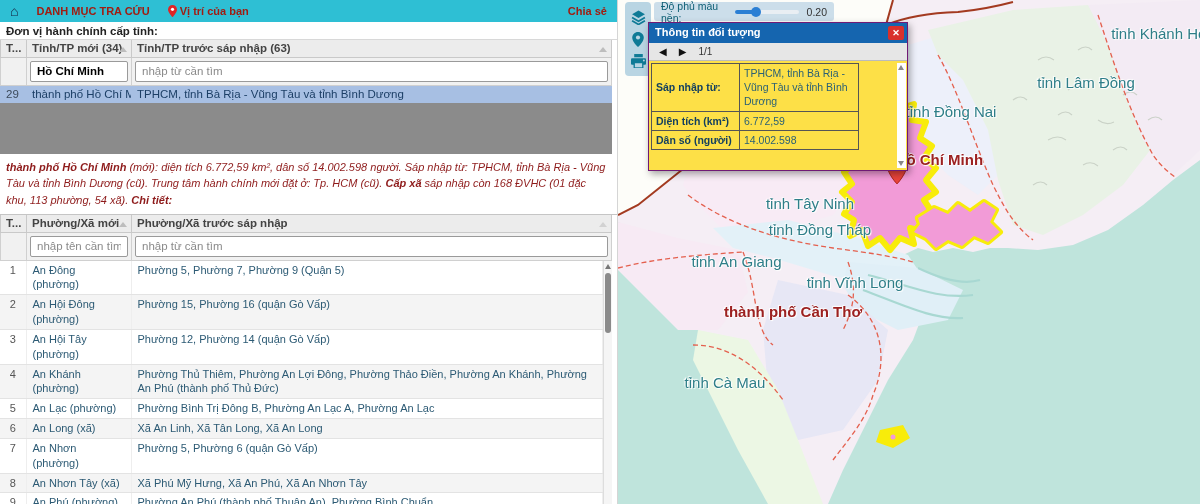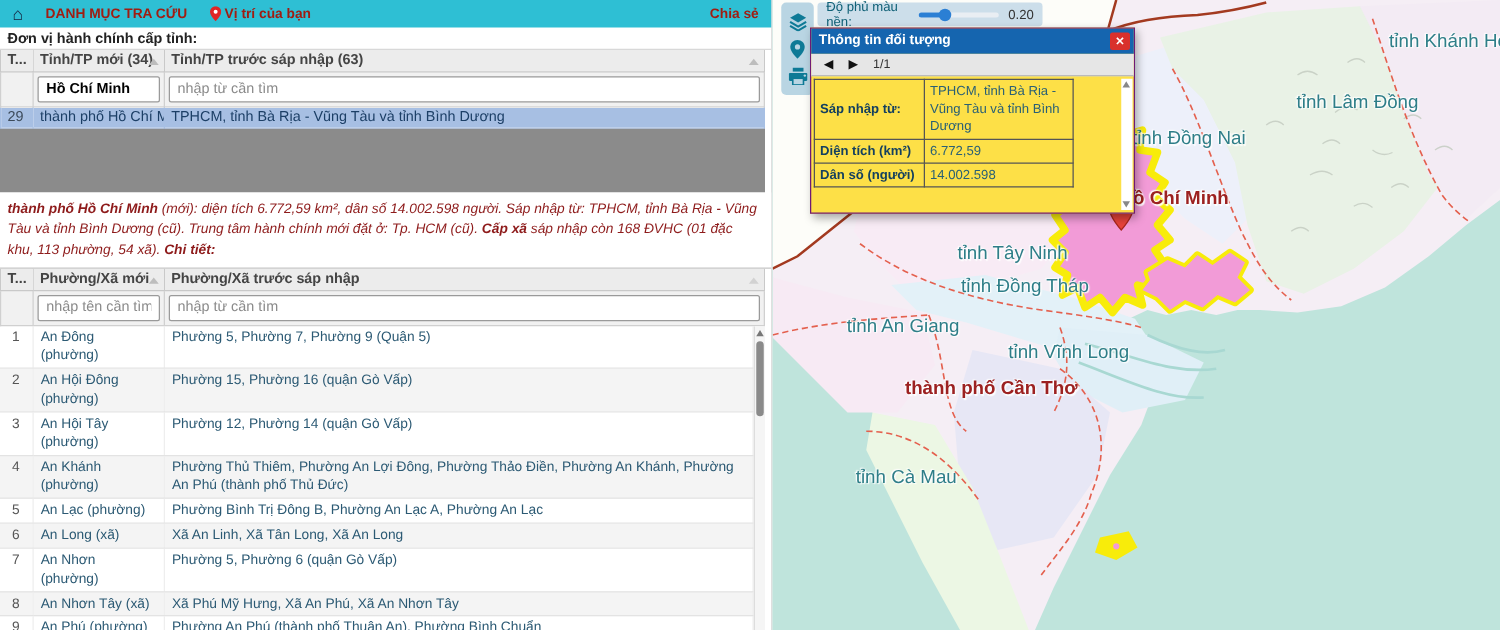--- a/index.html
+++ b/index.html
@@ -287,21 +287,21 @@
       </g>
     </svg>
 
     <div>
         <div class="map-label province" style="left: 545px; top: 33px;">tỉnh Khánh Hòa</div>
         <div class="map-label province" style="left: 468px; top: 82px;">tỉnh Lâm Đồng</div>
         <div class="map-label province" style="left: 333px; top: 111px;">tỉnh Đồng Nai</div>
         <div class="map-label city" style="left: 283px; top: 159px;">thành phố Hồ Chí Minh</div>
         <div class="map-label province" style="left: 192px; top: 203px;">tỉnh Tây Ninh</div>
         <div class="map-label province" style="left: 202px; top: 229px;">tỉnh Đồng Tháp</div>
-        <div class="map-label province" style="left: 94px; top: 261px; padding-left: 21px;">tỉnh An Giang</div>
+        <div class="map-label province" style="left: 108px; top: 261px; padding-left: 21px;">tỉnh An Giang</div>
         <div class="map-label province" style="left: 237px; top: 282px;">tỉnh Vĩnh Long</div>
         <div class="map-label city" style="left: 175px; top: 311px;">thành phố Cần Thơ</div>
         <div class="map-label province" style="left: 107px; top: 382px;">tỉnh Cà Mau</div>
       </div>
 
     <div class="tools">
       <span class="tbtn">
         <svg width="15" height="15" viewBox="0 0 14 14">
             <path d="M7 0.5 13 4 7 7.5 1 4 Z" fill="#0e7a96"></path>
             <path d="M1 7 7 10.5 13 7" stroke="#0e7a96" stroke-width="1.6" fill="none"></path>

